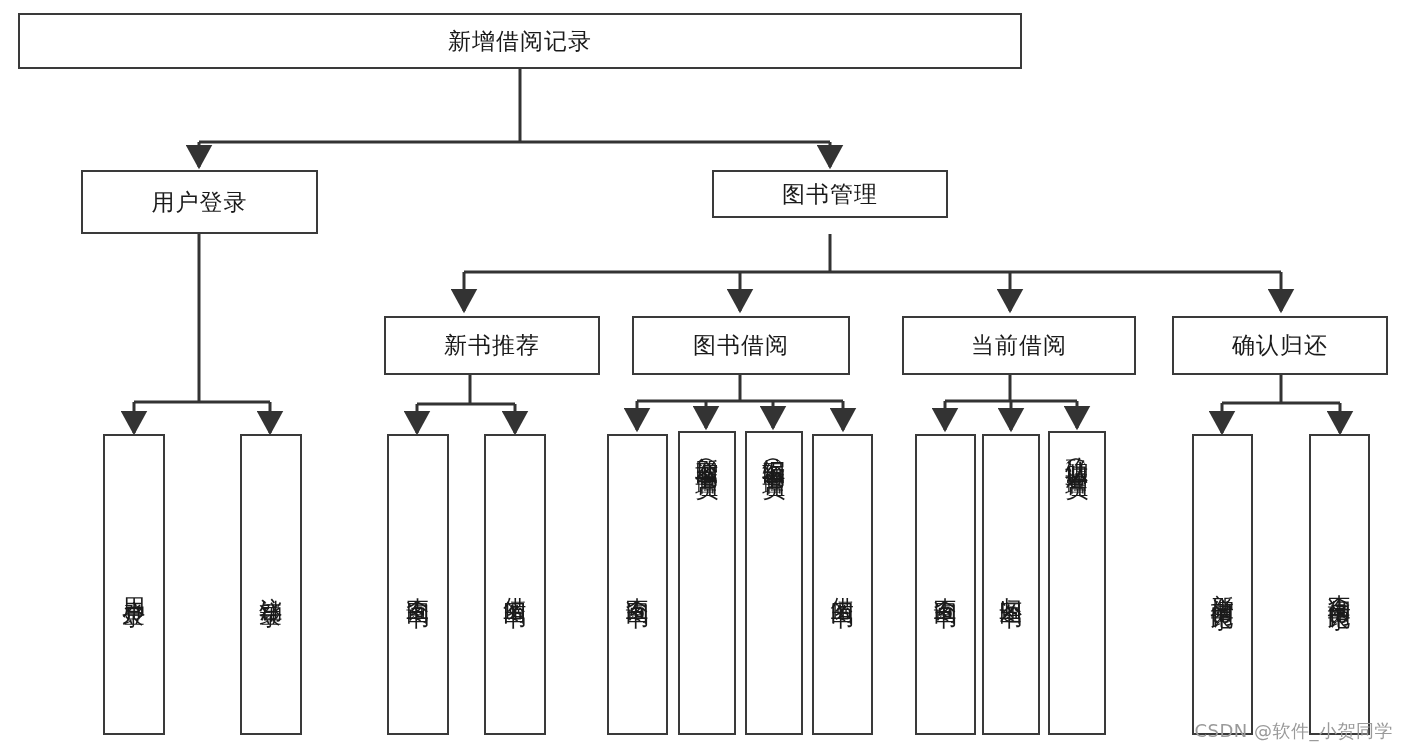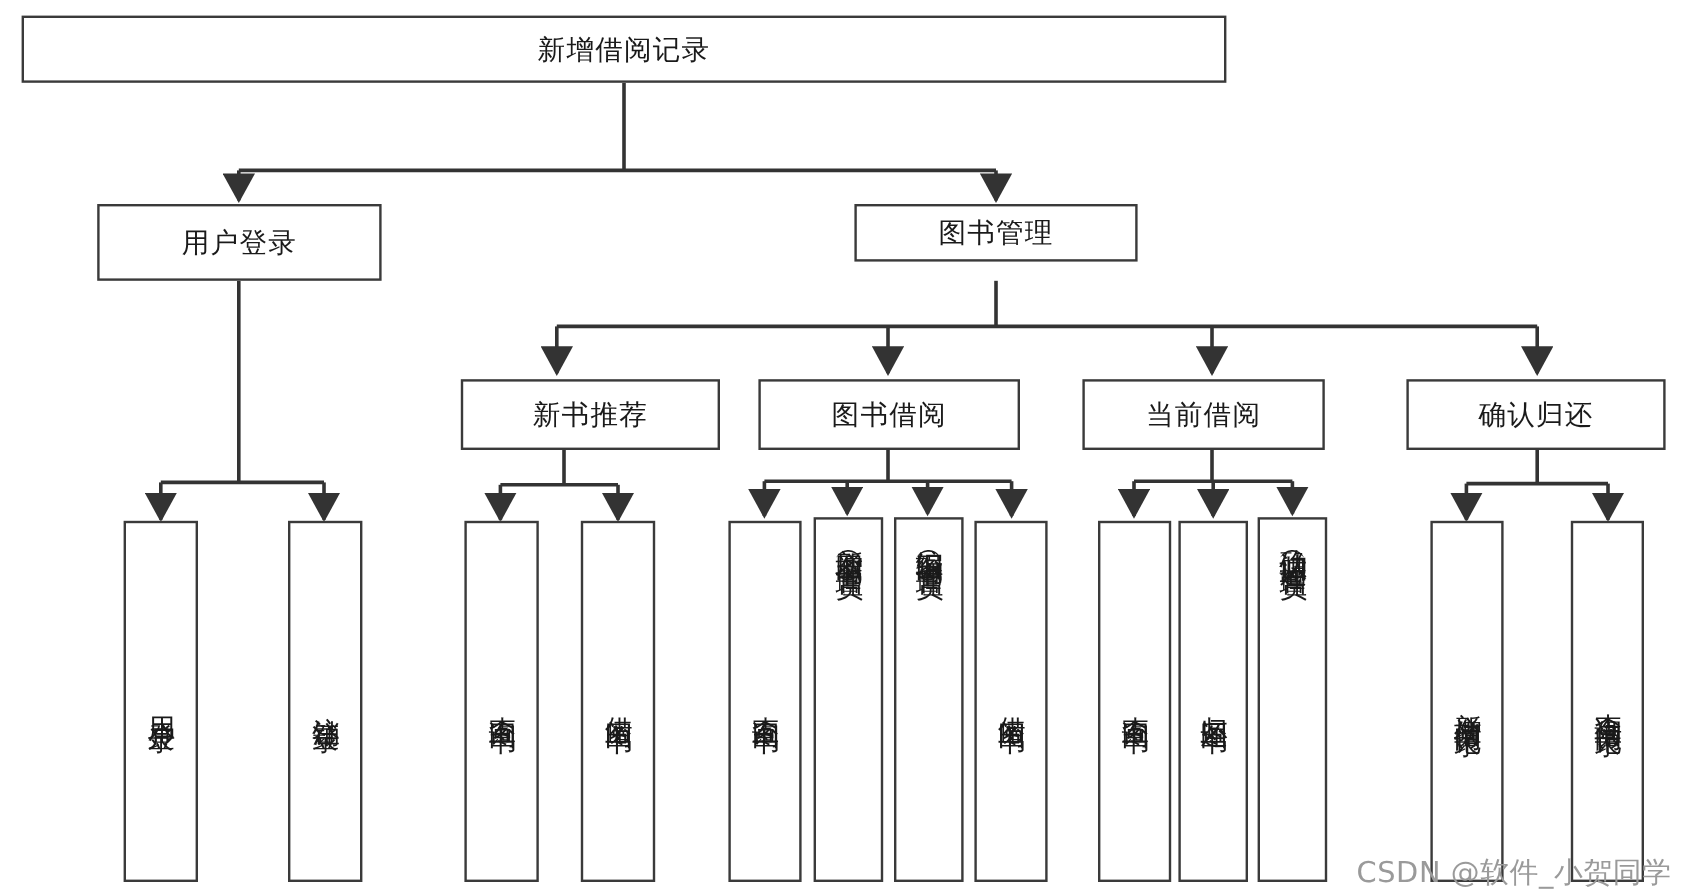--- a/index.html
+++ b/index.html
@@ -54,21 +54,21 @@
     display:block;
   }
   .node.v.centered{
     align-items:center;
     padding-top:0;
   }
   #watermark{
     position:absolute;
     right:12px;
     bottom:4px;
-    font-size:24px;
+    font-size:18px;
     color:#9a9a9a;
     letter-spacing:0.5px;
     white-space:nowrap;
   }
 </style>
 </head>
 <body>
 
 <div id="diagram">
 
@@ -133,21 +133,21 @@
   <div class="node h" style="left:712px;top:170px;width:236px;height:48px;">
     <span>图书管理</span>
   </div>
 
   <div class="node h" style="left:384px;top:316px;width:216px;height:59px;">
     <span>新书推荐</span>
   </div>
   <div class="node h" style="left:632px;top:316px;width:218px;height:59px;text-align:center;">
     <span>图书借阅</span>
   </div>
-  <div class="node h" style="left:902px;top:316px;width:202px;height:59px;">
+  <div class="node h" style="left:902px;top:316px;width:234px;height:59px;">
     <span>当前借阅</span>
   </div>
   <div class="node h" style="left:1172px;top:316px;width:216px;height:59px;">
     <span>确认归还</span>
   </div>
 
   <div class="node v centered" style="left:103px;top:434px;width:62px;height:301px;">
     <span class="vtext">用户登录</span>
   </div>
   <div class="node v centered" style="left:240px;top:434px;width:62px;height:301px;">

